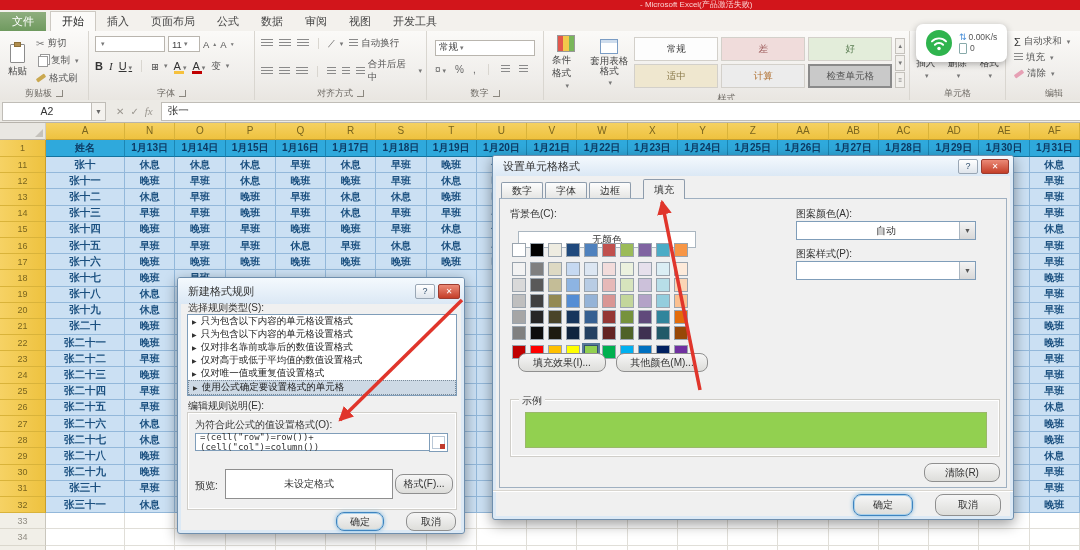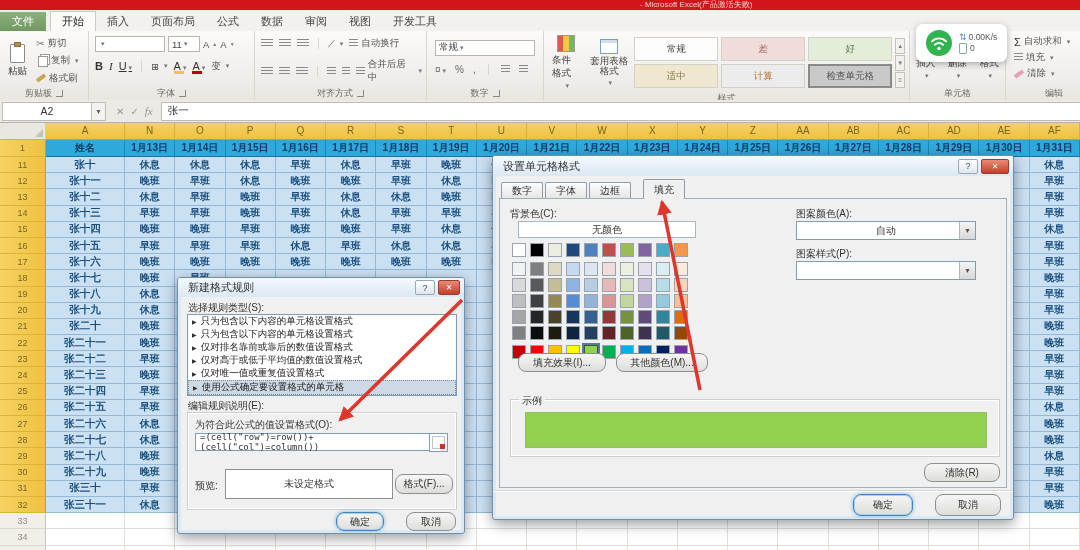--- a/index.html
+++ b/index.html
@@ -959,21 +959,21 @@
     <span class="dclose">✕</span>
   </div>
   <div id="fc-tabs">
       <div class="ftab">数字</div>
       <div class="ftab">字体</div>
       <div class="ftab">边框</div>
       <div class="ftab factive">填充</div>
     </div>
   <div class="tpanel">
     <span class="lbl" style="left:10px;top:8px;">背景色(C):</span>
-    <div class="inputbox" style="left:18px;top:22px;width:168px;height:15px;justify-content:center;border-color:#aab6c0;">无颜色</div>
+    <div class="inputbox" style="left:18px;top:32px;width:168px;height:15px;justify-content:center;border-color:#aab6c0;">无颜色</div>
     <div id="color-palette" style="left:12px;top:44px;">
         <div class="prow">
           <div class="sw" style="background: rgb(255, 255, 255);"></div>
           <div class="sw" style="background: rgb(0, 0, 0);"></div>
           <div class="sw" style="background: rgb(238, 236, 225);"></div>
           <div class="sw" style="background: rgb(31, 73, 125);"></div>
           <div class="sw" style="background: rgb(79, 129, 189);"></div>
           <div class="sw" style="background: rgb(192, 80, 77);"></div>
           <div class="sw" style="background: rgb(155, 187, 89);"></div>
           <div class="sw" style="background: rgb(128, 100, 162);"></div>
@@ -1071,21 +1071,21 @@
       <div id="samplebar" style="left:14px;top:12px;width:460px;height:34px;"></div>
     </div>
     <div class="btn" style="left:424px;top:264px;width:74px;height:17px;">清除(R)</div>
   </div>
   <div class="hsep" style="top:334px;"></div>
   <div class="btn def" style="left:360px;top:338px;width:58px;height:20px;">确定</div>
   <div class="btn" style="left:442px;top:338px;width:64px;height:20px;">取消</div>
 </div>
 
 <div class="dlg" id="nr">
-  <div class="dtitle" style="height:19px">
+  <div class="dtitle" style="height:26px">
     <span>新建格式规则</span>
     <span class="sp"></span>
     <span class="dhelp">?</span>
     <span class="dclose" style="width:20px">✕</span>
   </div>
   <span class="lbl" style="left:10px;top:23px;">选择规则类型(S):</span>
   <div id="rule-list">
       <div class="ritem">
         <div class="rarrow">▶</div>
         <div class="rtext">只为包含以下内容的单元格设置格式</div>

